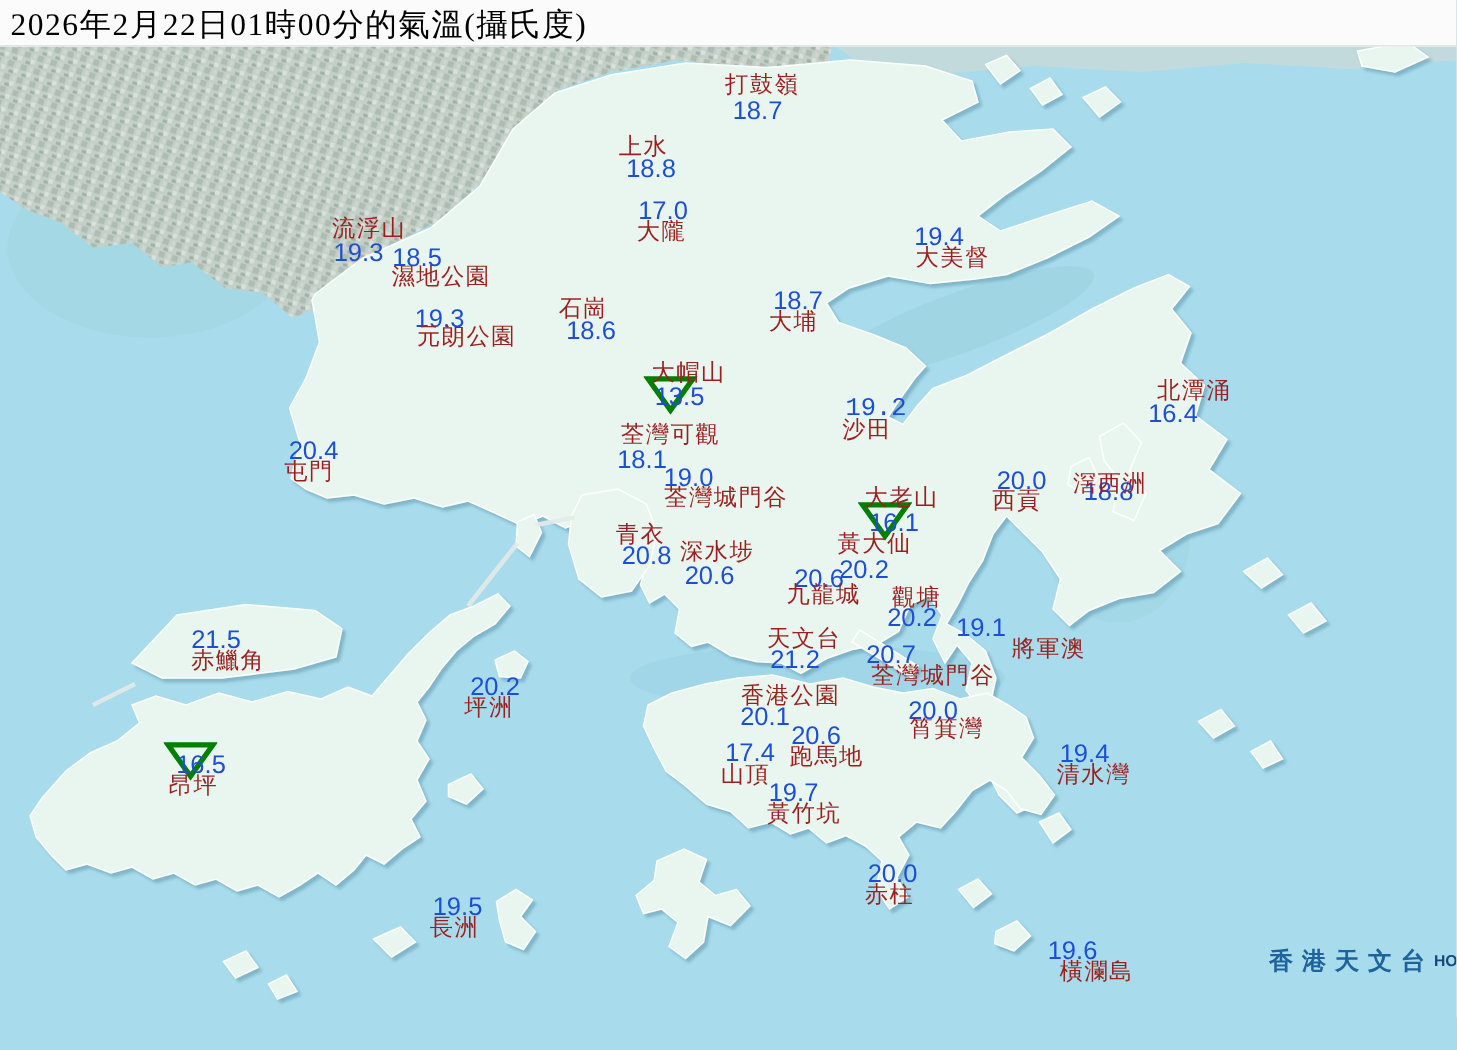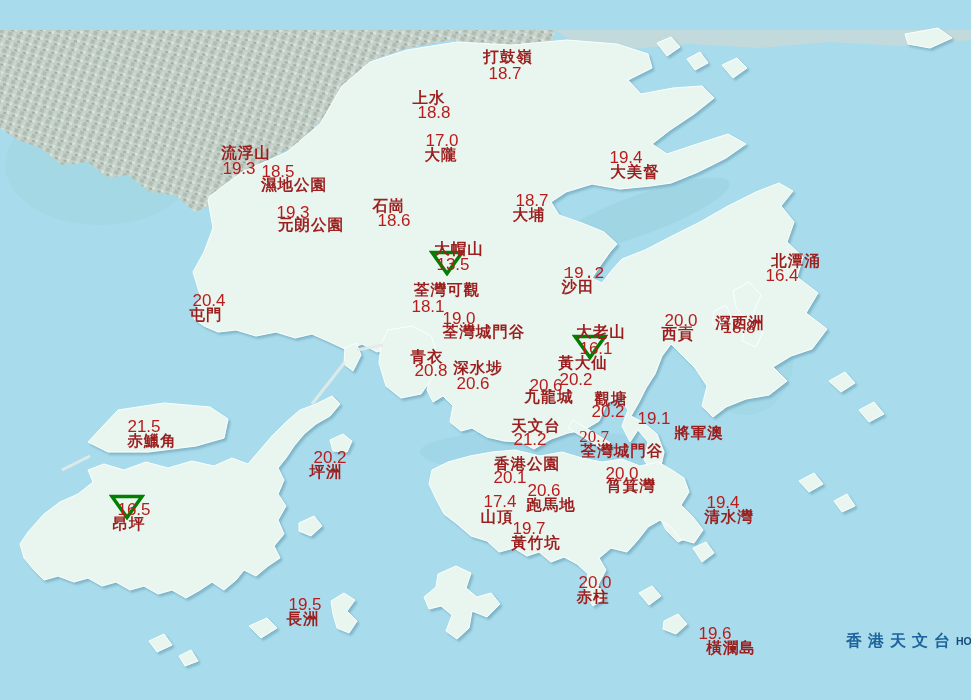--- a/index.html
+++ b/index.html
@@ -5,22 +5,22 @@
   html,body{margin:0;padding:0;}
   #screen{position:relative;width:971px;height:700px;overflow:hidden;
           font-family:"Liberation Sans",sans-serif;background:#a8dcec;}
   #titlebar{position:absolute;left:0;top:0;width:971px;height:30px;background:#fbfbfb;
             border-bottom:1px solid #e3e6e6;z-index:30;}
   #titletext{position:absolute;left:7px;top:2px;font-family:"Liberation Serif",serif;
              font-size:21px;color:#000;letter-spacing:1px;white-space:nowrap;}
   #mapcanvas{position:absolute;left:0;top:0;width:971px;height:700px;}
   #stations{position:absolute;left:0;top:0;width:971px;height:700px;z-index:10;}
   .st-name{position:absolute;transform:translate(-50%,-50%);font-family:"Liberation Serif",serif;
-           font-size:15.5px;letter-spacing:1px;color:#9c1f1f;white-space:nowrap;font-weight:bold;}
-  .st-val{position:absolute;transform:translate(-50%,-50%);font-size:17px;color:#b91c1c;
+           font-size:15.5px;letter-spacing:1px;color:#9c1f1f;white-space:nowrap;font-weight:normal;}
+  .st-val{position:absolute;transform:translate(-50%,-50%);font-size:17px;color:#1d4ed8;
           white-space:nowrap;}
   .st-marker{position:absolute;transform:translate(-50%,-50%);}
   #logo{position:absolute;left:840px;top:582px;width:130px;height:116px;z-index:20;
         display:flex;flex-direction:row;align-items:center;}
   #logo-cjk{font-size:16px;color:#1e639c;letter-spacing:6px;font-weight:bold;margin-top:2px;
             white-space:nowrap;text-indent:6px;}
   #logo-en{font-size:10.5px;color:#14487c;font-weight:bold;white-space:nowrap;margin-top:1px;}
 </style>
 </head>
 <body>
@@ -128,20 +128,23 @@
       <path d="M905,34 L938,28 L952,38 L930,48 L908,44 Z"></path>
     </g>
 
     <g stroke="#e3ebe8" stroke-width="3" opacity="0.9">
       <line x1="312" y1="404" x2="345" y2="362"></line>
       <line x1="357" y1="350" x2="383" y2="345"></line>
       <line x1="62" y1="470" x2="90" y2="456"></line>
     </g>
   </svg>
 
+  <div id="titlebar">
+    <div id="titletext">2026年2月22日01時00分的氣溫(攝氏度)</div>
+  </div>
 
   <div id="stations">
       <div>
         <div class="st-val" style="left: 505px; top: 74px;">18.7</div>
         <div class="st-name" style="left: 508px; top: 57px;">打鼓嶺</div>
       </div>
       <div>
         <div class="st-val" style="left: 434px; top: 113px;">18.8</div>
         <div class="st-name" style="left: 429px; top: 98px;">上水</div>
       </div>
@@ -237,21 +240,21 @@
       </div>
       <div>
         <div class="st-val" style="left: 530px; top: 440px;">21.2</div>
         <div class="st-name" style="left: 536px; top: 426px;">天文台</div>
       </div>
       <div>
         <div class="st-val" style="left: 654px; top: 419px;">19.1</div>
         <div class="st-name" style="left: 659px; top: 433px; margin-left: 40px;">將軍澳</div>
       </div>
       <div>
-        <div class="st-val" style="left: 594px; top: 437px; font-family: Liberation Serif, serif;">20.7</div>
+        <div class="st-val" style="left: 594px; top: 437px;">20.7</div>
         <div class="st-name" style="left: 622px; top: 451px;">荃灣城門谷</div>
       </div>
       <div>
         <div class="st-val" style="left: 510px; top: 478px;">20.1</div>
         <div class="st-name" style="left: 527px; top: 464px;">香港公園</div>
       </div>
       <div>
         <div class="st-val" style="left: 622px; top: 474px;">20.0</div>
         <div class="st-name" style="left: 631px; top: 486px;">筲箕灣</div>
       </div>

